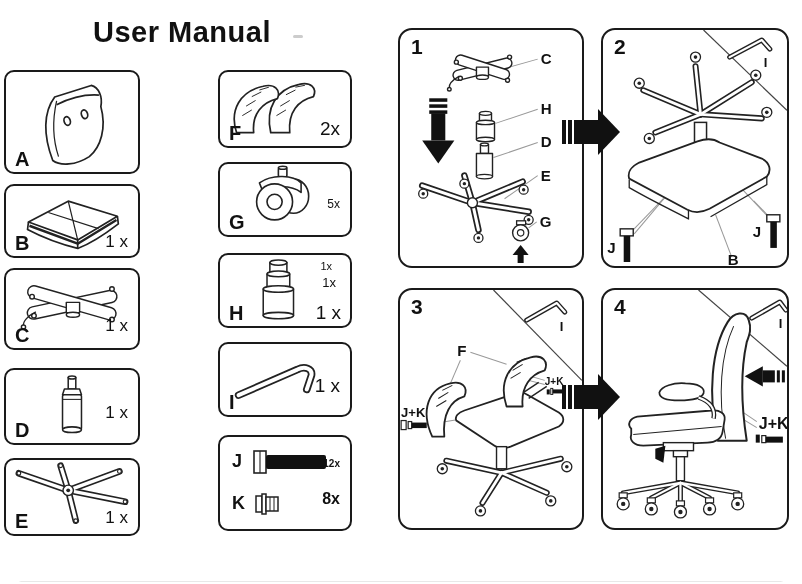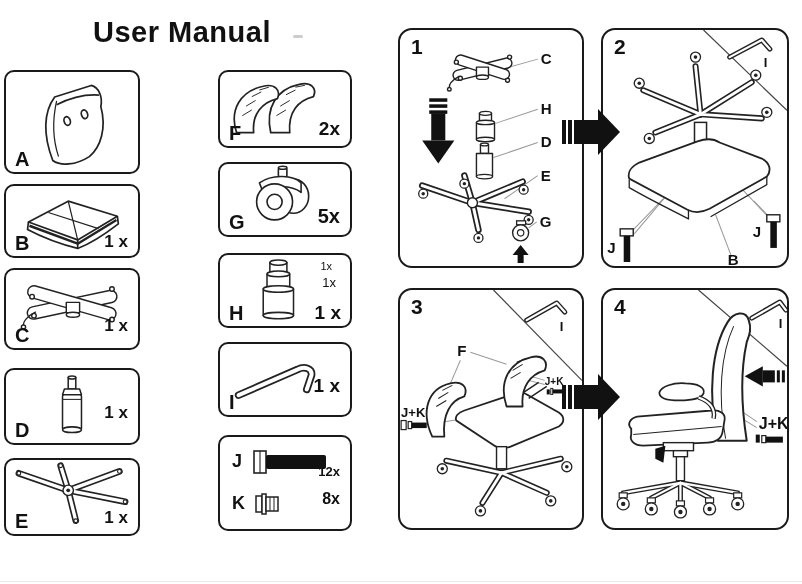--- a/index.html
+++ b/index.html
@@ -1,24 +1,24 @@
 <!DOCTYPE html>
 <html><head>
 <meta charset="utf-8">
 <style>
   html,body{margin:0;padding:0;background:#fff;}
   .page{position:relative;width:802px;height:584px;background:#fff;overflow:hidden;
-        font-family:"Liberation Sans",sans-serif;color:#111;}
+        font-family:"Liberation Sans",sans-serif;color:#111;border-radius:32px;}
   .title{position:absolute;left:93px;top:16px;font-size:29px;font-weight:bold;letter-spacing:.5px;}
   .title-dash{position:absolute;left:293px;top:35px;width:10px;height:3px;background:#cccccc;border-radius:2px;}
   .pbox{position:absolute;border:2px solid #1a1a1a;border-radius:10px;background:#fff;box-sizing:border-box;}
   .panel{position:absolute;border:2.5px solid #1a1a1a;border-radius:14px;background:#fff;box-sizing:border-box;}
   .fill{position:absolute;left:0;top:0;width:100%;height:100%;}
   .plabel{position:absolute;left:9px;bottom:3px;font-size:20px;font-weight:bold;line-height:1;}
-  .pqty{position:absolute;right:10px;bottom:8px;font-size:17px;font-weight:bold;line-height:1;}
+  .pqty{position:absolute;right:10px;bottom:8px;font-size:17px;font-weight:normal;line-height:1;}
   .qsmall{position:absolute;font-weight:normal;line-height:1;}
   .pnum{position:absolute;left:11px;top:6px;font-size:21px;font-weight:bold;line-height:1;}
   .flow{position:absolute;z-index:4;}
   .hwlabel{position:absolute;font-weight:bold;line-height:1;}
   .bottom-line{position:absolute;left:0;top:581px;width:802px;height:1px;background:#e8e8e8;}
   svg text{font-family:"Liberation Sans",sans-serif;font-weight:bold;fill:#111;}
   .ln{stroke:#999;stroke-width:1;fill:none;}
   .ot{stroke:#222;fill:#fff;}
 </style>
 </head>
@@ -140,21 +140,21 @@
       <g stroke="#222" stroke-width="1.7" fill="#fff" stroke-linejoin="round">
         <rect x="60" y="4" width="9" height="10" rx="2"></rect>
         <ellipse cx="64.5" cy="4" rx="4.5" ry="1.6"></ellipse>
         <ellipse cx="76" cy="34" rx="16" ry="18"></ellipse>
         <path d="M40,20 C54,10 76,12 84,20 L84,30 C74,22 54,22 44,30 Z"></path>
         <circle cx="56" cy="40" r="19"></circle>
         <circle cx="56" cy="40" r="8"></circle>
       </g>
     </svg>
     <span class="plabel">G</span>
-    <span class="pqty" style="bottom:9px;font-size:20px">5x</span>
+    <span class="pqty" style="bottom:25px;font-size:12px">5x</span>
   </div>
 
   <div class="pbox" style="left:218px;top:253px;width:134px;height:75px">
     <svg class="fill" viewBox="0 0 134 75">
       <g transform="translate(42,4)" stroke="#222" stroke-width="1.6" fill="#fff" stroke-linejoin="round">
         <path d="M9,4 L27,4 L27,16 L9,16 Z"></path>
         <ellipse cx="18" cy="4" rx="9" ry="2.8"></ellipse>
         <path d="M6,16 L30,16 L30,32 L6,32 Z"></path>
         <ellipse cx="18" cy="16" rx="12" ry="3"></ellipse>
         <path d="M2,32 L34,32 L34,60 L2,60 Z"></path>
@@ -177,21 +177,21 @@
     <span class="pqty" style="bottom:20px;font-size:19px">1 x</span>
   </div>
 
   <div class="pbox" style="left:218px;top:435px;width:134px;height:96px">
     <span class="hwlabel" style="left:12px;top:15px;font-size:18px">J</span>
     <svg style="position:absolute;left:32px;top:12px" width="78" height="26" viewBox="0 0 78 26">
       <rect x="2" y="2" width="12" height="22" class="ot" stroke-width="1.6"></rect>
       <path d="M8,2 L8,24" stroke="#222" stroke-width="1.1" fill="none"></path>
       <rect x="14" y="6" width="60" height="14" rx="2" fill="#111"></rect>
     </svg>
-    <span class="hwlabel" style="right:10px;top:28px;font-size:13px">12x</span>
+    <span class="hwlabel" style="right:10px;top:22px;font-size:10px">12x</span>
     <span class="hwlabel" style="left:12px;top:57px;font-size:18px">K</span>
     <svg style="position:absolute;left:34px;top:52px" width="30" height="30" viewBox="0 0 30 30">
       <rect x="2" y="7" width="6" height="16" class="ot" stroke-width="1.5"></rect>
       <rect x="8" y="5" width="4" height="20" class="ot" stroke-width="1.5"></rect>
       <rect x="12" y="8" width="12" height="14" class="ot" stroke-width="1.5"></rect>
       <path d="M16,8 L16,22 M20,8 L20,22" stroke="#222" stroke-width="1" fill="none"></path>
     </svg>
     <span class="hwlabel" style="right:10px;top:54px;font-size:16px">8x</span>
   </div>
 

